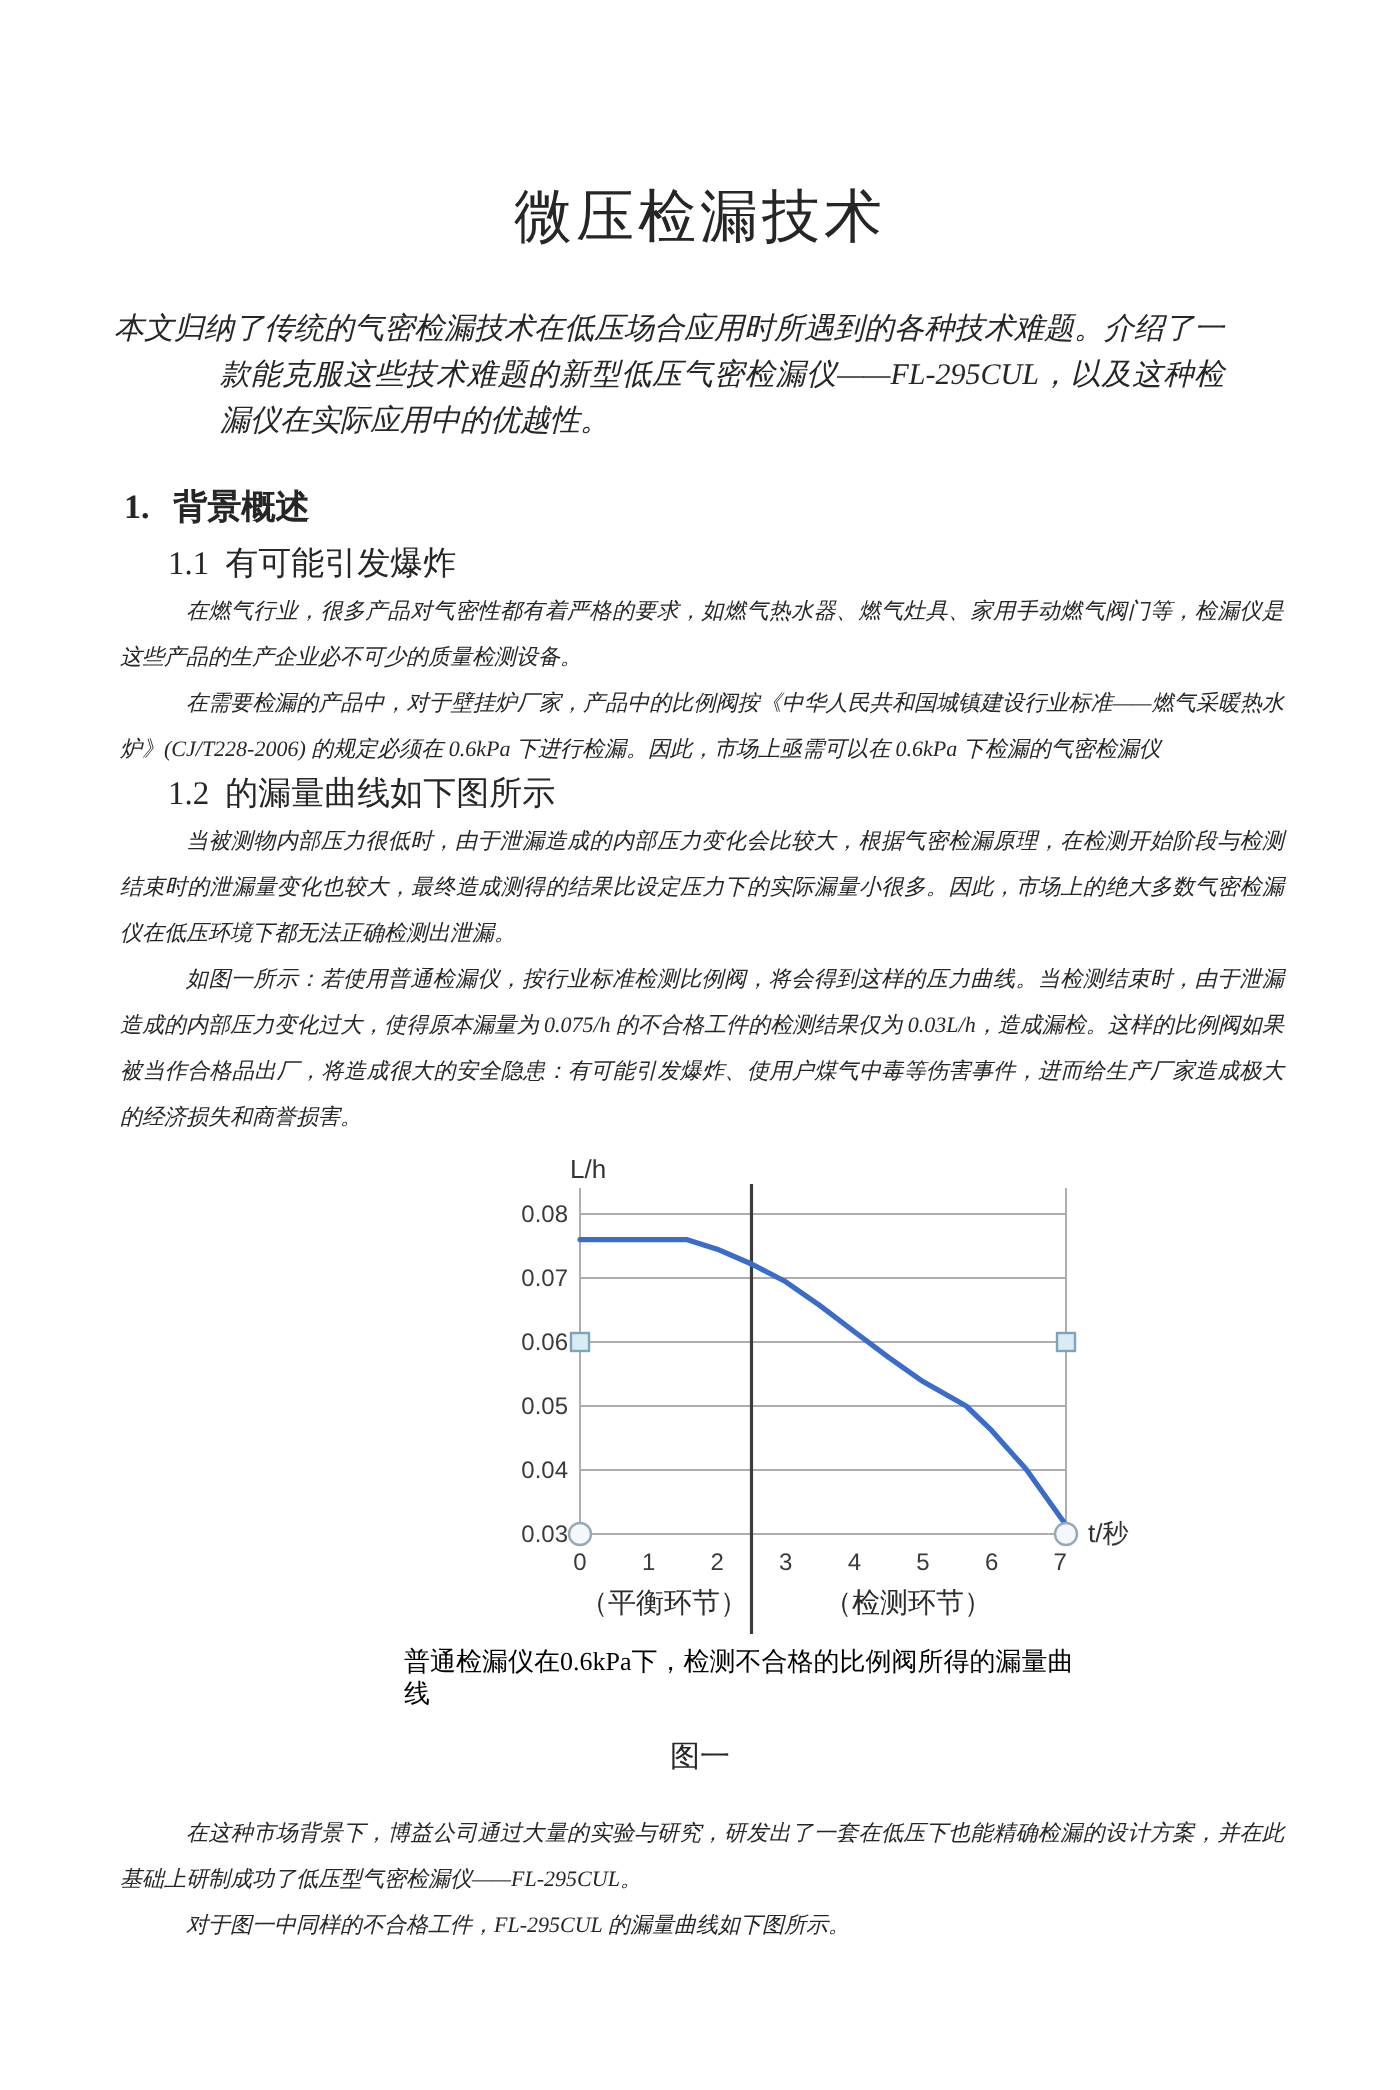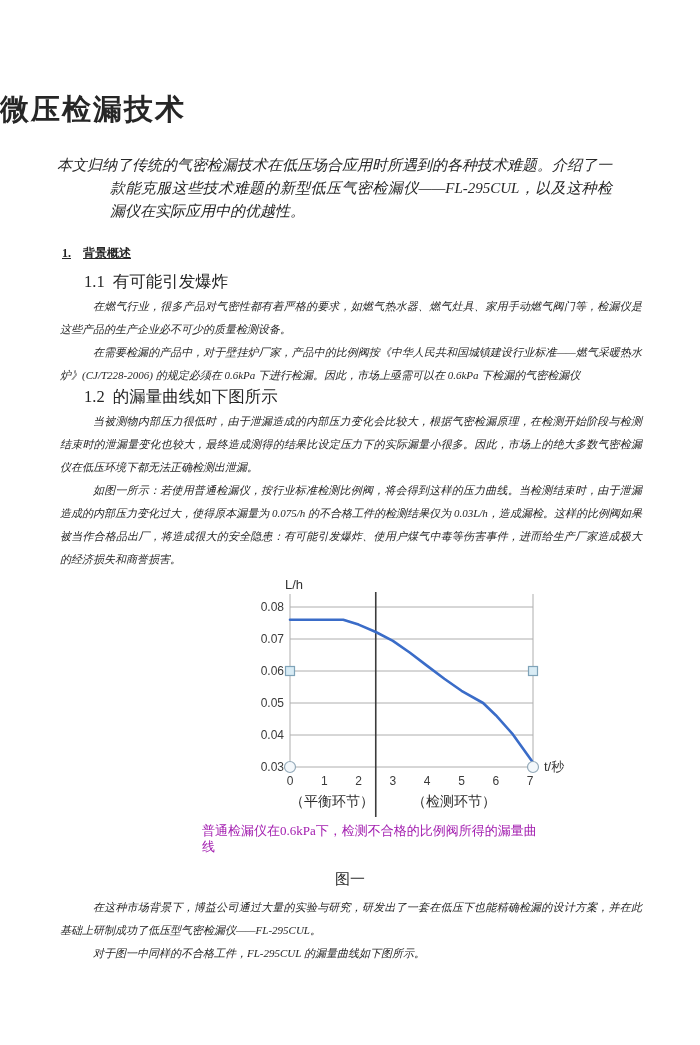--- a/index.html
+++ b/index.html
@@ -2,29 +2,29 @@
 <html><head>
 <meta charset="utf-8">
 <style>
   html,body{margin:0;padding:0;}
   body{
     width:700px;height:1045px;background:#ffffff;overflow:hidden;
     font-family:"Liberation Serif","DejaVu Serif",serif;
     color:#262626;
   }
   .page-title{
-    margin:92px auto 0 auto;
-    font-size:29px;font-weight:bold;letter-spacing:2px;line-height:34px;
+    margin:92px auto 0 auto;text-align:center;
+    font-size:29px;font-weight:normal;letter-spacing:2px;line-height:34px;
   }
   .abstract{
     margin:28px 0 0 110px;width:502px;text-indent:-53px;
     font-size:15px;line-height:23px;text-align:justify;font-style:italic;
   }
   .h1{
-    margin:20px 0 0 62px;font-size:12px;font-weight:bold;line-height:21px;text-decoration:underline;
+    margin:20px 0 0 62px;font-size:17px;font-weight:bold;line-height:21px;
   }
   .h1 .num{margin-right:12px;}
   .h2{
     margin:7px 0 0 84px;font-size:16.5px;font-weight:normal;line-height:21px;
   }
   .h2 .num{margin-right:8px;margin-top:19px;}
   .para{
     margin:3px 0 0 60px;width:582px;font-size:11px;line-height:23px;
     text-align:justify;text-indent:3em;font-style:italic;
   }
@@ -35,21 +35,21 @@
   .grid{stroke:#aeaeae;stroke-width:1;fill:none;}
   .divider{stroke:#3c3c3c;stroke-width:1.6;fill:none;}
   .curve{fill:none;stroke-width:2.6;stroke-linejoin:round;stroke-linecap:round;}
   .ytick,.xtick{font-family:"Liberation Sans","DejaVu Sans",sans-serif;font-size:12px;fill:#3a3a3a;}
   .axis-label{font-family:"Liberation Sans","DejaVu Sans",sans-serif;font-size:13px;fill:#333333;}
   .phase{font-size:14px;fill:#2b2b2b;}
   .handle-sq{fill:#d9ecf5;stroke:#7fa3b8;stroke-width:1.2;}
   .handle-ci{fill:#f4f8fb;stroke:#93a9b8;stroke-width:1.2;}
   .fig-caption{
     margin:2px 0 0 202px;width:345px;font-size:13px;line-height:16px;
-    color:#a21caf;text-align:left;
+    color:#000000;text-align:left;
   }
   .fig-label{
     margin:14px 0 0 0;width:700px;text-align:center;font-size:15px;line-height:21px;
   }
 </style>
 </head>
 <body>
 
 <h1 class="page-title">微压检漏技术</h1>
 
@@ -108,14 +108,14 @@
       <rect x="276.5" y="93.5" width="9" height="9" class="handle-sq"></rect>
       <circle cx="38" cy="194" r="5.5" class="handle-ci"></circle>
       <circle cx="281" cy="194" r="5.5" class="handle-ci"></circle>
     </svg>
 </div>
 
 <p class="fig-caption">普通检漏仪在0.6kPa下，检测不合格的比例阀所得的漏量曲线</p>
 
 <div class="fig-label">图一</div>
 
-<p class="para" style="margin-top:6px;">在这种市场背景下，博益公司通过大量的实验与研究，研发出了一套在低压下也能精确检漏的设计方案，并在此基础上研制成功了低压型气密检漏仪——FL-295CUL。</p>
+<p class="para" style="margin-top:16px;">在这种市场背景下，博益公司通过大量的实验与研究，研发出了一套在低压下也能精确检漏的设计方案，并在此基础上研制成功了低压型气密检漏仪——FL-295CUL。</p>
 <p class="para tight">对于图一中同样的不合格工件，FL-295CUL 的漏量曲线如下图所示。</p>
 
 </body></html>

